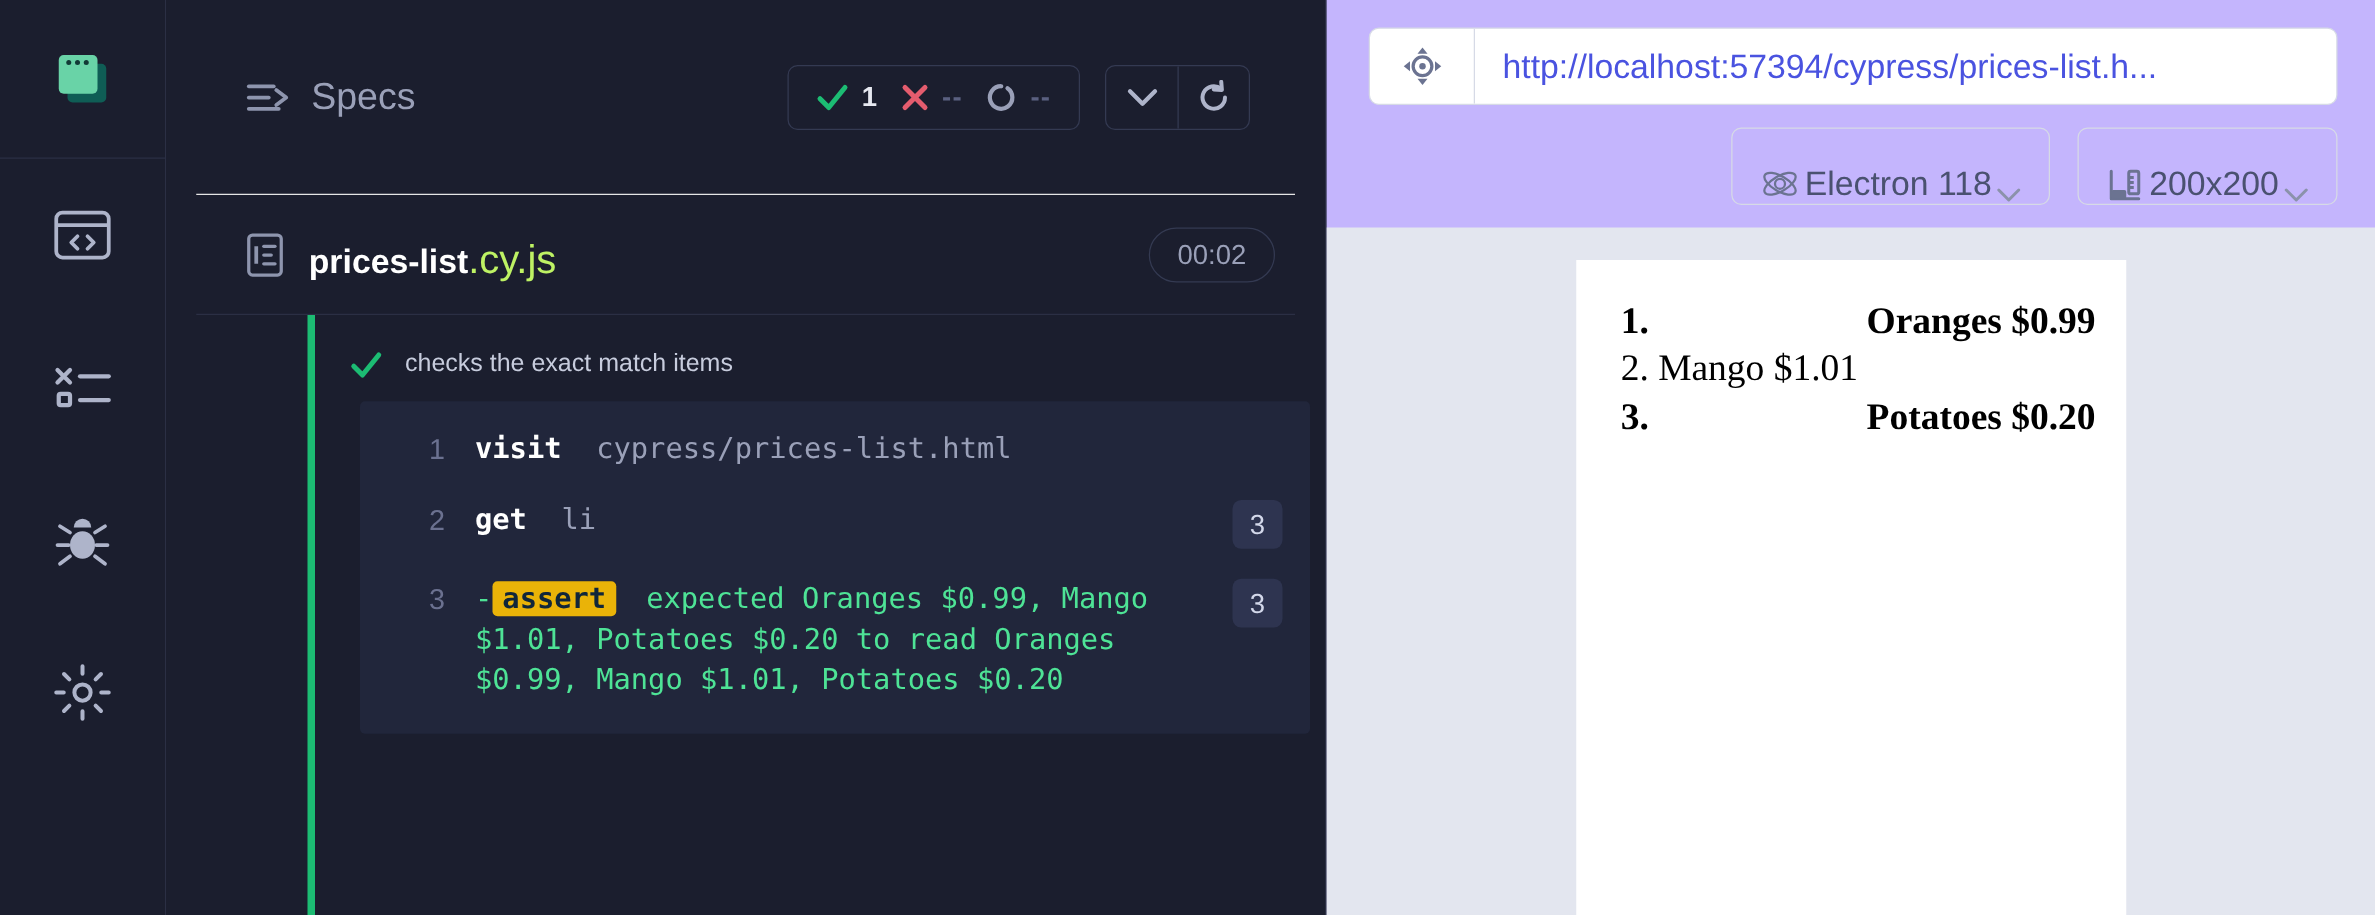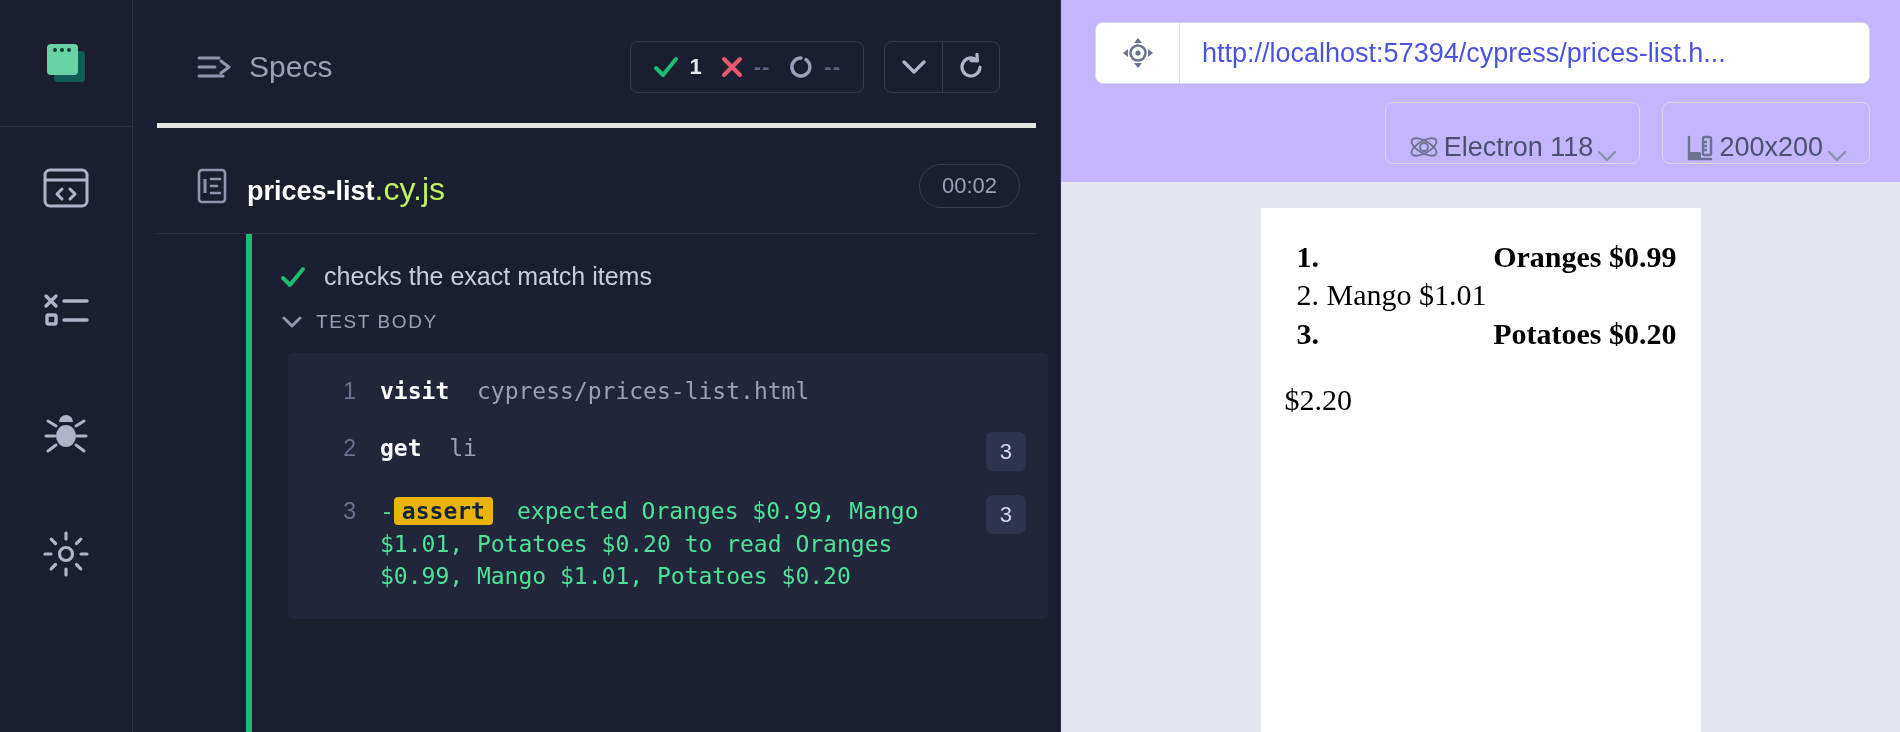--- a/index.html
+++ b/index.html
@@ -32,25 +32,25 @@
 
   
   .reporter {
     width: 928px; flex: 0 0 928px;
     background: #1b1e2e;
     border-right: 1px solid #2b2f44;
     display: flex; flex-direction: column;
     position: relative;
   }
   .rep-header {
-    height: 118px;
+    height: 156px;
     display: flex; align-items: center;
     padding: 0 36px 0 40px;
-    border-bottom: 5px solid #e5e5e5;
-    margin: 10px 24px;
+    border-bottom: 1px solid #e5e5e5;
+    margin: 0 24px;
   }
   .specs-label {
     display: flex; align-items: center; gap: 18px;
     color: #9aa0b8; font-size: 30px; font-weight: 400;
   }
   .hdr-right { margin-left: auto; display: flex; align-items: center; gap: 20px; }
 
   .stats {
     display: flex; align-items: center; gap: 18px;
     border: 1px solid #343a52; border-radius: 8px;
@@ -87,21 +87,21 @@
   
   .test-block {
     margin-left: 113px;
     border-left: 6px solid #1cbc73;
     padding: 0 0 0 18px;
     flex: 1;
   }
   .test-title {
     display: flex; align-items: center; gap: 18px;
     padding: 28px 0 10px 10px;
-    color: #c7ccdd; font-size: 25px;
+    color: #c7ccdd; font-size: 20px;
   }
   .test-body-toggle {
     display: flex; align-items: center; gap: 14px;
     padding: 10px 0 12px 12px;
     color: #9aa0b8; font-size: 19px; letter-spacing: 1.6px;
     cursor: pointer;
   }
 
   .cmd-list {
     background: #21263b;
@@ -301,26 +301,20 @@
     </div>
 
     <div class="test-block">
       <div class="test-title">
         <svg width="26" height="22" viewBox="0 0 26 22" fill="none" stroke="#1cbc73" stroke-width="4" stroke-linecap="round" stroke-linejoin="round">
           <polyline points="3,12 10,19 23,3"></polyline>
         </svg>
         <span>checks the exact match items</span>
       </div>
 
-      <div class="test-body-toggle">
-        <svg width="20" height="13" viewBox="0 0 20 13" fill="none" stroke="#8e95ae" stroke-width="3" stroke-linecap="round" stroke-linejoin="round">
-          <polyline points="2,2 10,10 18,2"></polyline>
-        </svg>
-        <span>TEST BODY</span>
-      </div>
 
       <div class="cmd-list">
 
         <div class="cmd">
           <div class="cmd-num">1</div>
           <div class="cmd-text"><span class="cmd-method">visit</span>&nbsp;&nbsp;<span class="cmd-arg">cypress/prices-list.html</span></div>
         </div>
 
         <div class="cmd">
           <div class="cmd-num">2</div>
@@ -385,17 +379,16 @@
       </div>
     </div>
 
     <div class="viewport-area">
       <div class="iframe-box">
         <ol>
           <li class="bold">Oranges $0.99</li>
           <li>Mango $1.01</li>
           <li class="bold">Potatoes $0.20</li>
         </ol>
-        <div class="total">$2.20</div>
       </div>
     </div>
   </div>
 </div>
 
 </body></html>

